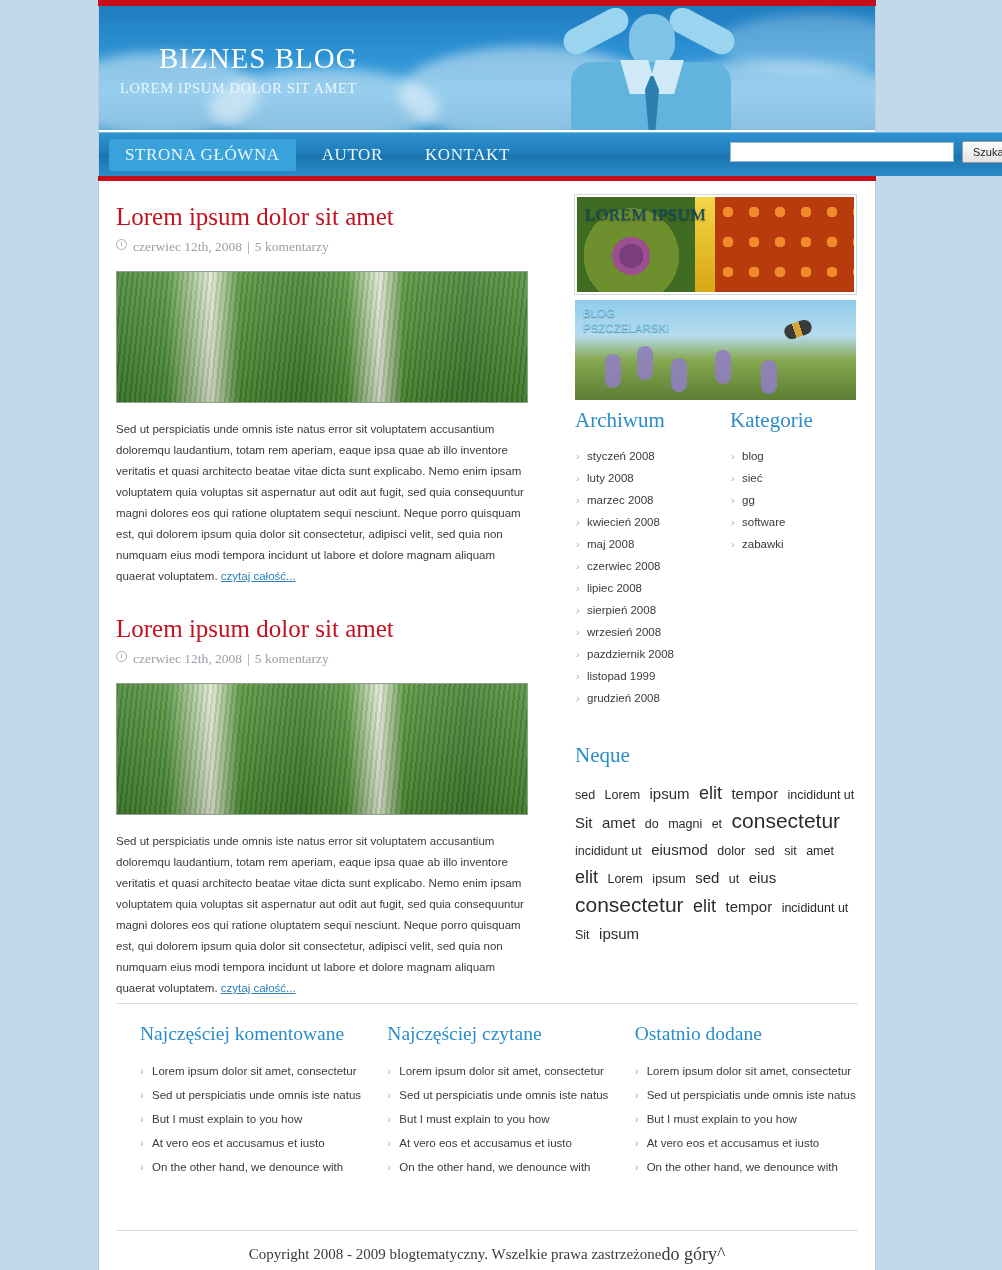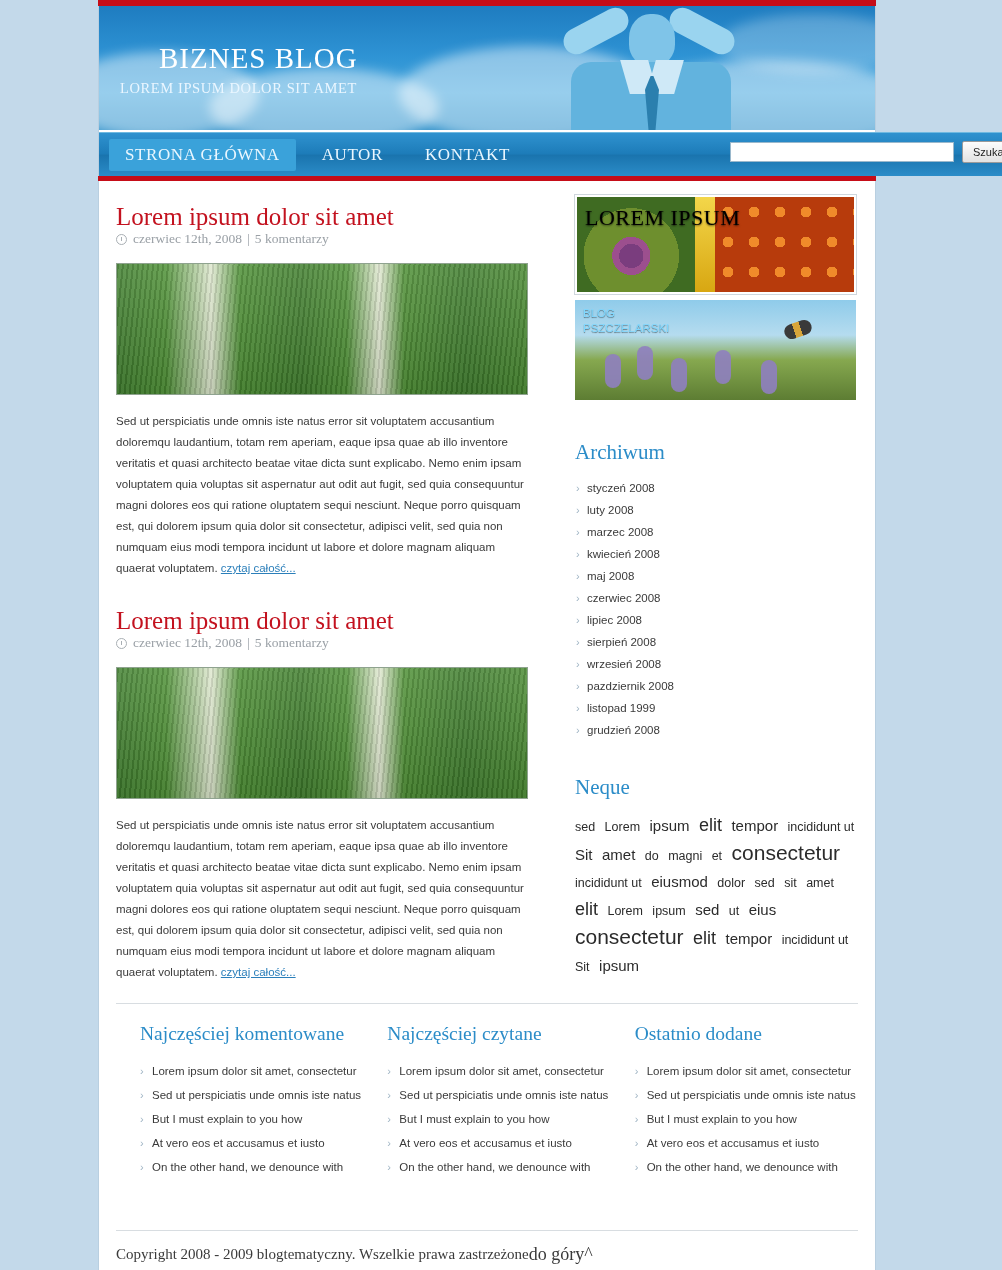--- a/index.html
+++ b/index.html
@@ -163,22 +163,22 @@
   h2.post-title {
     font-family: "Liberation Serif", serif;
     font-size: 25px; font-weight: normal;
     color: #c3121f;
     margin: 8px 0 0 0;
   }
   .post-meta {
     font-family: "Liberation Serif", serif;
     font-size: 13.5px;
     color: #9aa0a6;
-    margin-top: 0;
-    display: flex; align-items: center;
+    margin-top: 8px;
+    display: flex; 
   }
   .clock {
     display: inline-block;
     width: 11px; height: 11px; border: 1px solid #a9afb4;
     border-radius: 50%; margin-right: 6px; position: relative;
   }
   .clock:after {
     content: ""; position: absolute; left: 4px; top: 2px;
     width: 1px; height: 4px; background: #a9afb4;
   }
@@ -229,21 +229,21 @@
     background-color: #c4410f;
     background-image:
       radial-gradient(circle at 50% 50%, #f08a2a 0 26%, #b73b0c 27% 100%),
       radial-gradient(circle at 0 0, #f08a2a 0 26%, #b73b0c 27% 100%);
     background-size: 26px 30px, 26px 30px;
     background-position: 0 0, 13px 15px;
   }
   .promo1 .label {
     position: absolute; left: 8px; top: 8px;
     font-family: "Liberation Serif", serif;
-    font-size: 22px; color: #000000;
+    font-size: 17px; color: #0c4a6e;
     text-shadow: 0 1px 2px rgba(0,0,0,.6);
     letter-spacing: .5px;
     z-index: 3;
   }
   .promo2 {
     margin-top: 6px;
     width: 281px; height: 100px;
     position: relative; overflow: hidden;
     background: linear-gradient(to bottom, #8fcbea 0%, #b5dcef 35%, #86a84f 60%, #5d7d33 100%);
   }
@@ -261,21 +261,21 @@
     font-family: "Liberation Sans", sans-serif;
     font-size: 11.5px; line-height: 15px;
     color: #7fd8ff;
     text-shadow: 0 1px 1px rgba(0,0,0,.45);
   }
   h3.side-h {
     font-family: "Liberation Serif", serif;
     font-weight: normal;
     font-size: 21px;
     color: #2b8cc8;
-    margin: 40px 0 12px 0;
+    margin: 8px 0 12px 0;
   }
   ul.side-list {
     list-style: none; margin: 0; padding: 0;
   }
   ul.side-list li {
     font-family: "Liberation Sans", sans-serif;
     font-size: 11.5px;
     color: #3a3a3a;
     padding: 0 0 0 12px;
     line-height: 22px;
@@ -336,21 +336,21 @@
     content: "›"; position: absolute; left: 0; top: 0; color: #9fb4c4; font-size: 11px;
   }
   
   .footer-sep {
     position: absolute; left: 17px; top: 1049px;
     width: 742px; height: 1px; background: #d8dde1;
   }
   .footer {
     position: absolute; left: 17px; top: 1056px;
     width: 742px; height: 34px;
-    display: flex; align-items: center; justify-content: flex-start;
+    display: flex; align-items: center; justify-content: center;
   }
   .footer .copy {
     font-family: "Liberation Serif", serif;
     font-size: 15px;
     color: #3a3a3a;
   }
   .footer .top {
     font-family: "Liberation Serif", serif;
     font-size: 18px;
     color: #3a3a3a;
@@ -468,20 +468,30 @@
             <li>marzec 2008</li>
             <li>kwiecień 2008</li>
             <li>maj 2008</li>
             <li>czerwiec 2008</li>
             <li>lipiec 2008</li>
             <li>sierpień 2008</li>
             <li>wrzesień 2008</li>
             <li>pazdziernik 2008</li>
             <li>listopad  1999</li>
             <li>grudzień  2008</li>
+          </ul>
+        </div>
+        <div>
+          <h3 class="side-h">Kategorie</h3>
+          <ul class="side-list">
+            <li>blog</li>
+            <li>sieć</li>
+            <li>gg</li>
+            <li>software</li>
+            <li>zabawki</li>
           </ul>
         </div>
       </div>
 
       <h3 class="side-h" style="margin-top:34px;">Neque</h3>
       <div class="tags">
         <span class="t12">sed</span>
         <span class="t12">Lorem</span>
         <span class="t14">ipsum</span>
         <span class="t17">elit</span>

